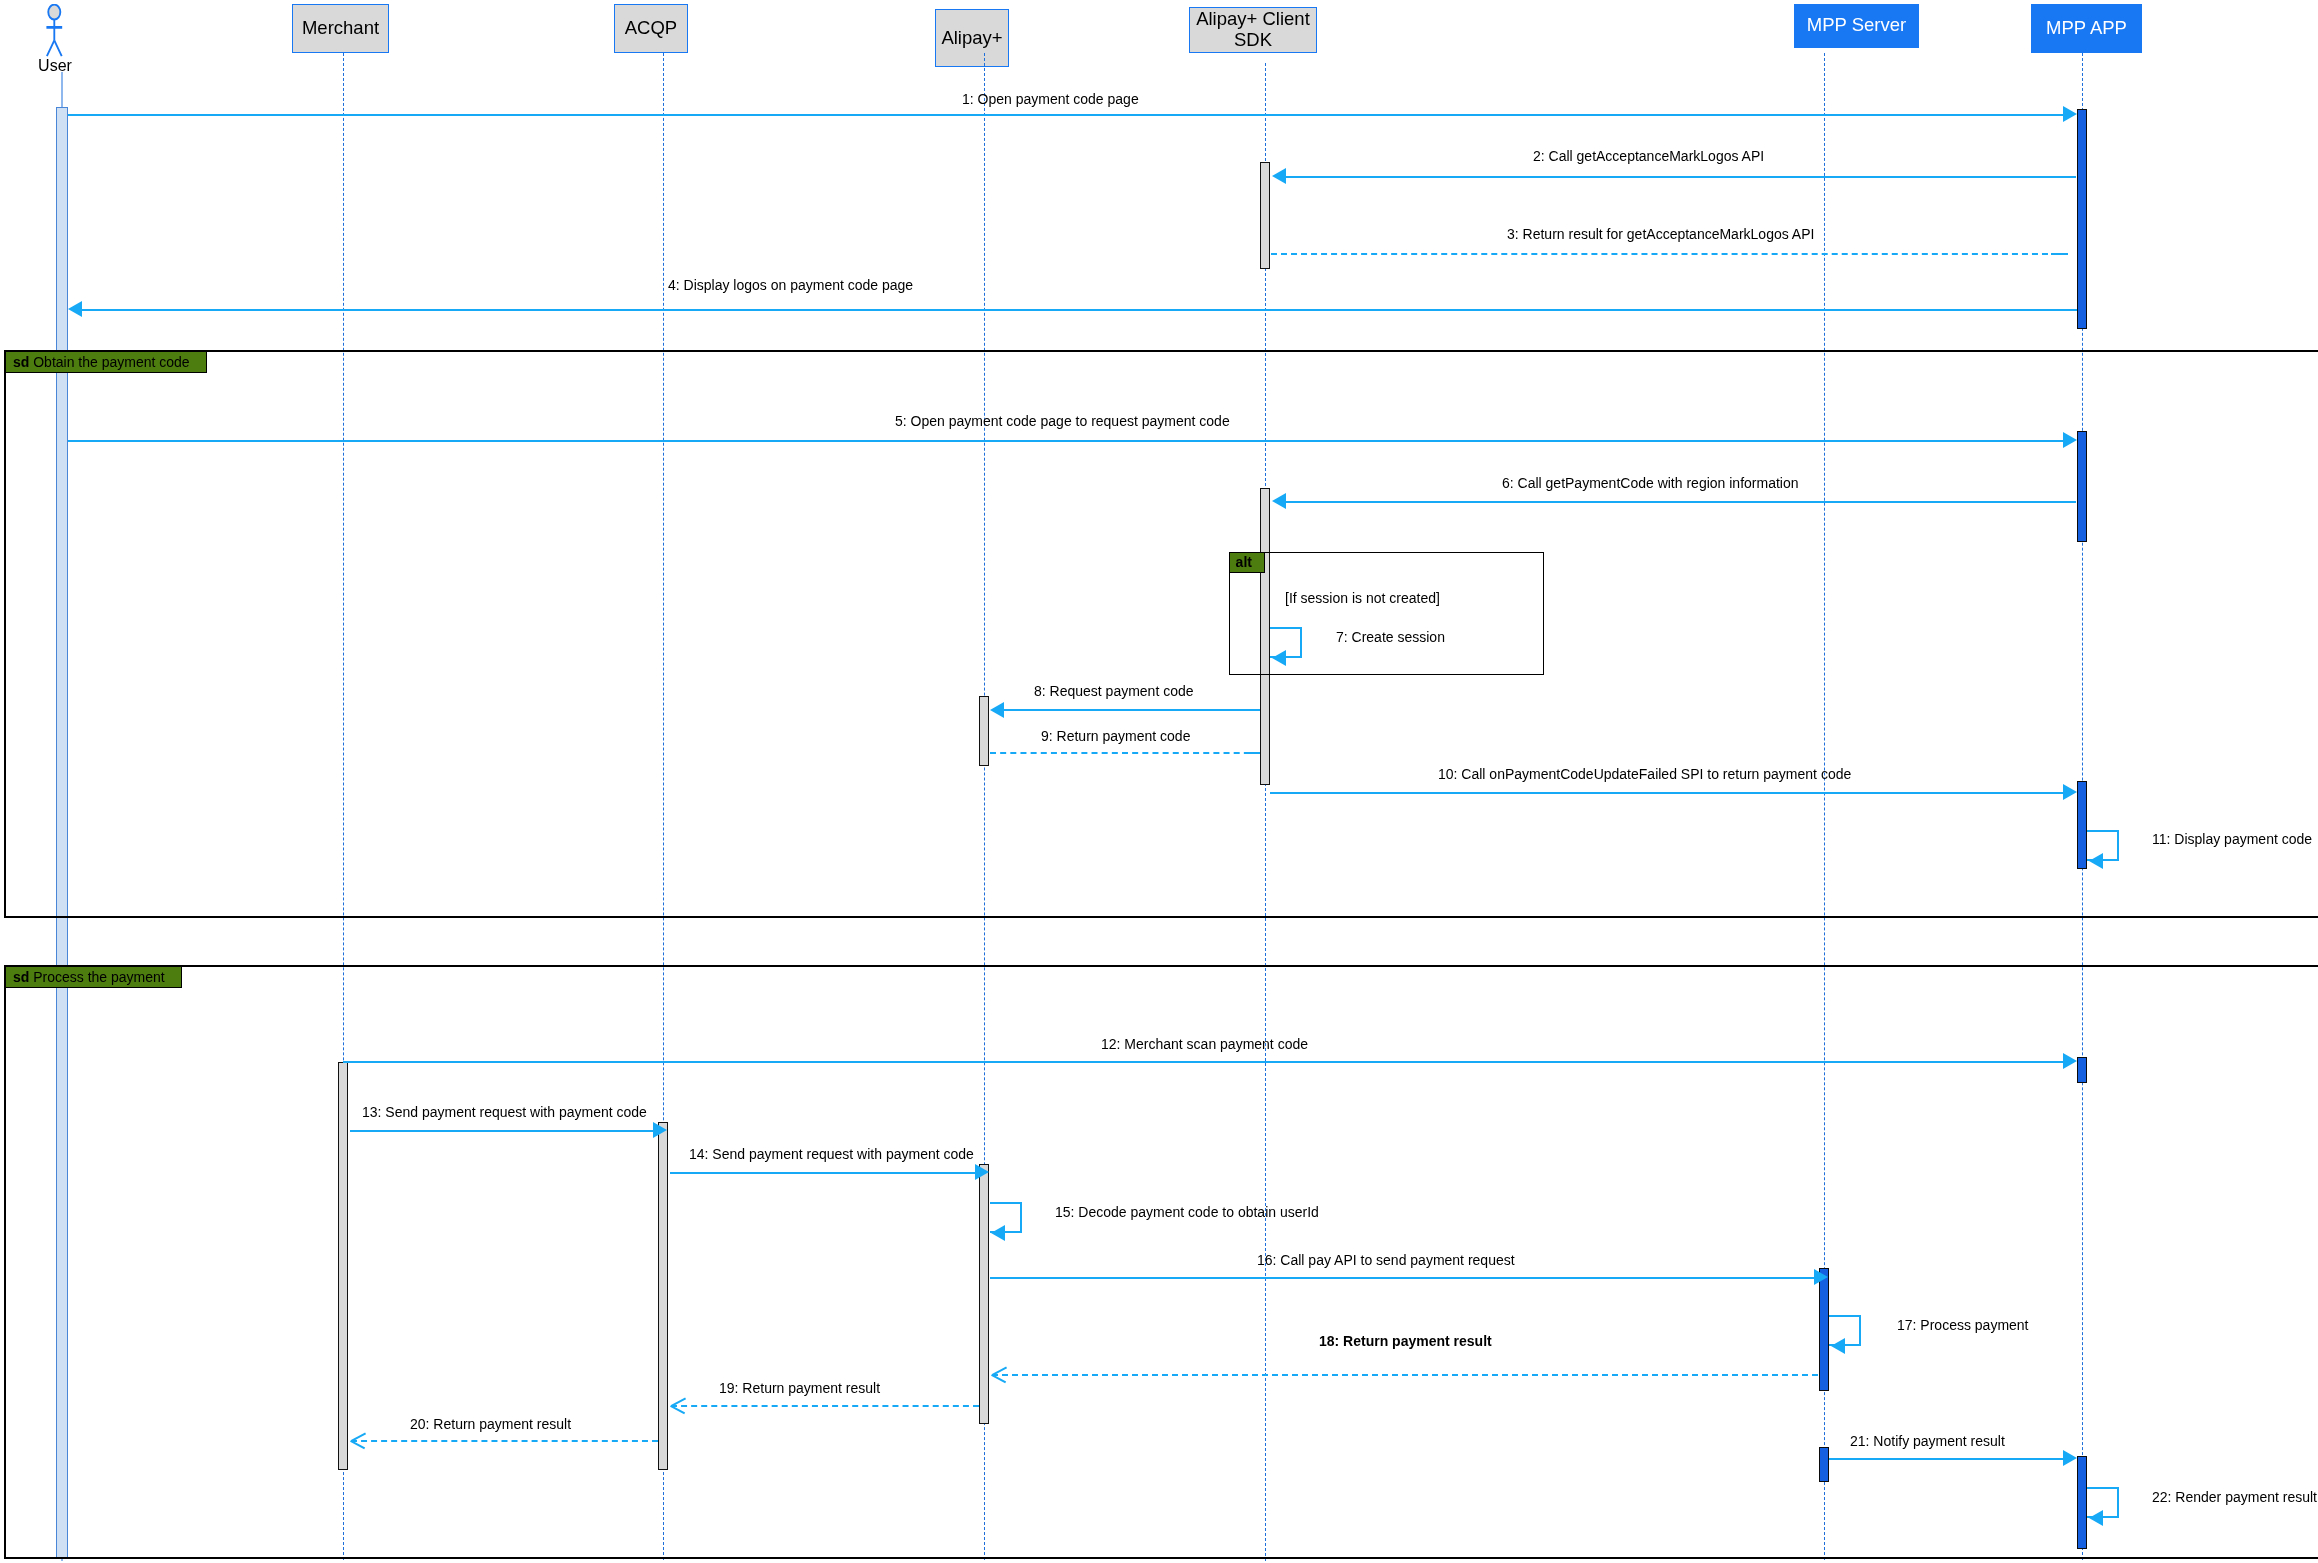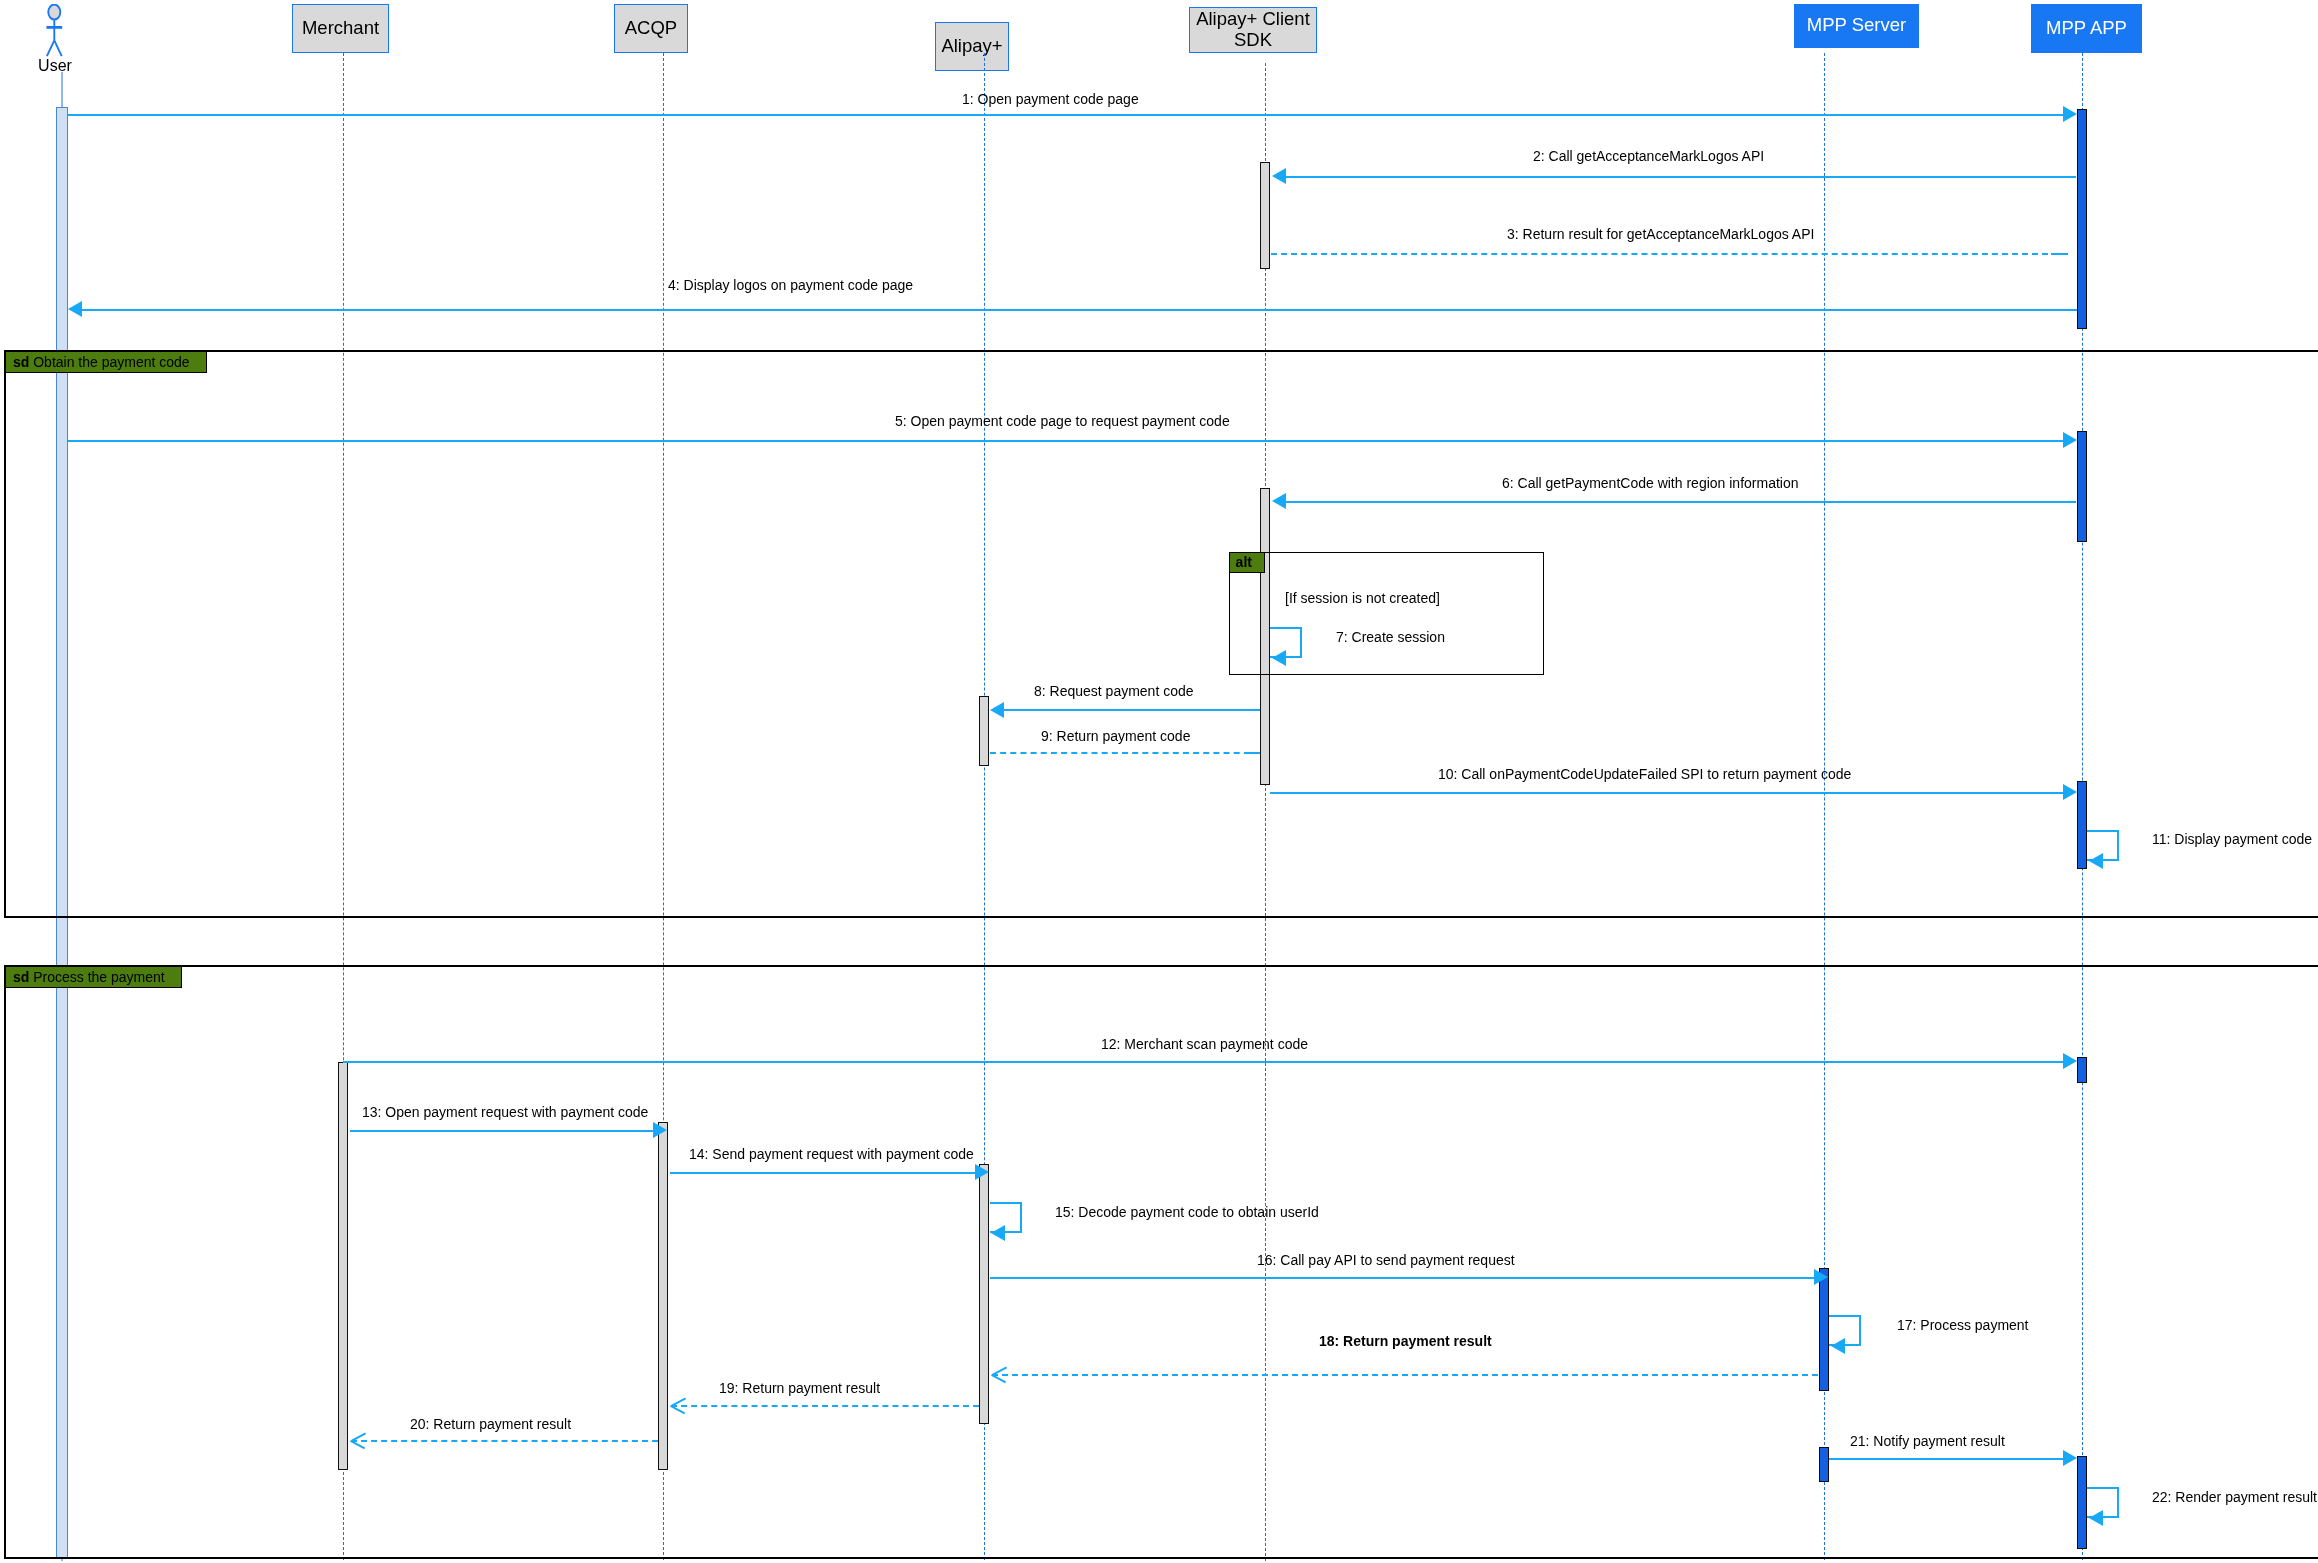--- a/index.html
+++ b/index.html
@@ -159,21 +159,21 @@
   <div class="actor-label" style="left:32px; top:57px; width:46px;">User</div>
 
   <div class="phead" style="left:292px; top:3.7px; width:97px; height:49px;">
     <span>Merchant</span>
   </div>
 
   <div class="phead" style="left:614px; top:3.7px; width:74px; height:49px;">
     <span>ACQP</span>
   </div>
 
-  <div class="phead" style="left:935px; top:22px; width:74px; height:49px;">
+  <div class="phead" style="left:935px; top:9px; width:74px; height:58px;">
     <span>Alipay+</span>
   </div>
 
   <div class="phead" style="left:1189px; top:7px; width:128px; height:46px;">
     <span>Alipay+ Client SDK</span>
   </div>
 
   <div class="phead blue" style="left:1767px; top:3.7px; width:125px; height:44px;margin-left:27px;">
     <span>MPP Server</span>
   </div>
@@ -271,21 +271,21 @@
   <div class="selfmsg" style="left:2087px; top:830px; width:32px; height:31px;"></div>
   <div class="arrowhead left" style="left:2089px; top:853px;"></div>
   <div class="msglabel" style="left:2152px; top:831px;">11: Display payment code</div>
 
   <div class="msgline" style="left:343px; top:1061px; width:1724px;"></div>
   <div class="arrowhead right" style="left:2063px; top:1053px;"></div>
   <div class="msglabel" style="left:1101px; top:1036px;">12: Merchant scan payment code</div>
 
   <div class="msgline" style="left:350px; top:1130px; width:308px;"></div>
   <div class="arrowhead right" style="left:653px; top:1122px;"></div>
-  <div class="msglabel" style="left:362px; top:1104px;">13: Open payment request with payment code</div>
+  <div class="msglabel" style="left:362px; top:1104px;">13: Send payment request with payment code</div>
 
   <div class="msgline" style="left:670px; top:1172px; width:309px;"></div>
   <div class="arrowhead right" style="left:975px; top:1164px;"></div>
   <div class="msglabel" style="left:689px; top:1146px;">14: Send payment request with payment code</div>
 
   <div class="selfmsg" style="left:990px; top:1202px; width:32px; height:31px;"></div>
   <div class="arrowhead left" style="left:991px; top:1225px;"></div>
   <div class="msglabel" style="left:1055px; top:1204px;">15: Decode payment code to obtain userId</div>
 
   <div class="msgline" style="left:990px; top:1277px; width:829px;"></div>

